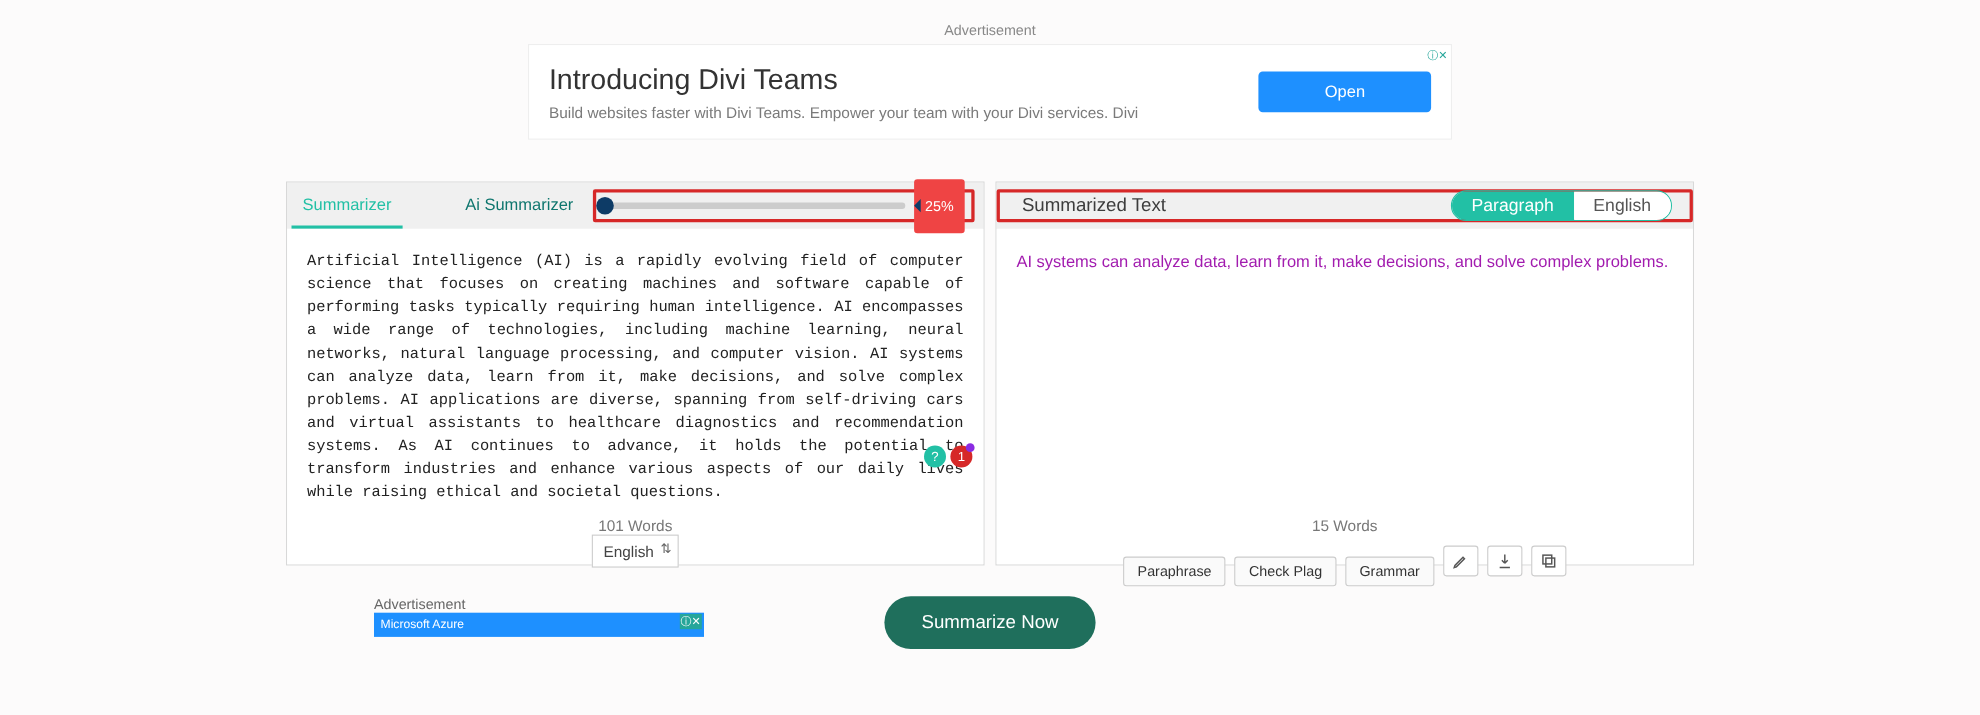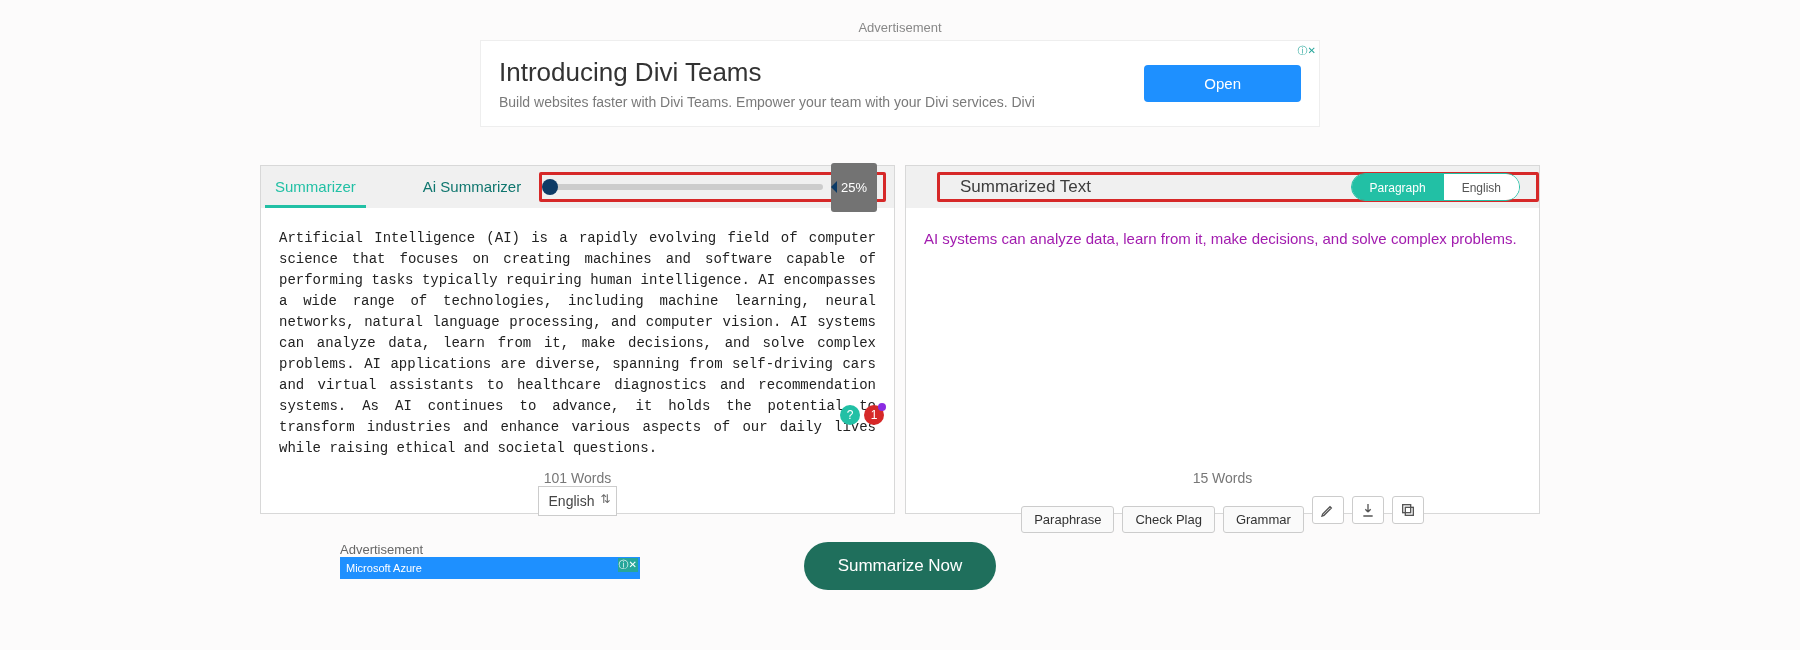--- a/index.html
+++ b/index.html
@@ -19,33 +19,33 @@
   .panel-header { display:flex; align-items:center; height:42px; background:#f0f0f0; }
   .tabs { display:flex; align-items:center; padding-left:4px;gap:47px; }
   .tab { padding:0 10px; font-size:15px; color:#0f766e; height:42px; line-height:42px; cursor:pointer; }
   .tab.active { color:#22c0a5; border-bottom:3px solid #22c0a5; }
 
   .highlight-red { border:3px solid #d62828; border-radius:2px; }
 
   .slider-wrap { flex:1; display:flex; align-items:center; margin:0 8px; padding:4px 6px; height:30px; }
   .slider-track { flex:1; height:6px; background:#ccc; border-radius:3px; position:relative; }
   .slider-thumb { position:absolute; left:2px; top:50%; transform:translate(-50%,-50%); width:16px; height:16px; background:#0d3b66; border-radius:50%; }
-  .slider-badge { background:#737373; color:#fff; font-size:13px; padding:17px 10px; border-radius:3px; position:relative; margin-left:8px; }
+  .slider-badge { background:#ef4444; color:#fff; font-size:13px; padding:17px 10px; border-radius:3px; position:relative; margin-left:8px; }
   .slider-badge:before { content:""; position:absolute; left:-6px; top:50%; transform:translateY(-50%); border:6px solid transparent; border-right-color:#0d3b66; }
 
   .panel-body { flex:1; background:#fff; padding:20px 18px 10px 18px; font-family: "Consolas","Courier New",monospace; font-size:14px; color:#222; line-height:1.5; text-align:justify; }
   .panel-right .panel-body { font-family: "Segoe UI", Arial, sans-serif; font-size:15px; color:#a21caf; text-align:left; }
   .panel-footer { height:44px; display:flex; align-items:center; justify-content:space-between; padding:0 14px; background:#fff; border-top:1px solid transparent;flex-direction:column; }
   .word-count { font-size:14px; color:#777; }
   .lang-select { border:1px solid #ccc; padding:6px 22px 6px 10px; font-size:14px; color:#444; background:#fff; position:relative; }
   .lang-select:after { content:"⇅"; position:absolute; right:6px; top:5px; font-size:12px; color:#666; }
 
   .summarized-title { font-size:17px; color:#3d3d3d; padding-left:14px; }
   .toggle-group { border:1px solid #22c0a5; border-radius:999px; display:flex; overflow:hidden; height:28px; margin-right:10px; }
-  .toggle-btn { padding:0 18px; font-size:12px; line-height:28px; cursor:pointer; color:#555; background:#fff; }
+  .toggle-btn { padding:0 18px; font-size:16px; line-height:28px; cursor:pointer; color:#555; background:#fff; }
   .toggle-btn.on { background:#22c0a5; color:#fff; }
 
   .right-footer-btns { display:flex; gap:8px; align-items:center; }
   .small-btn { border:1px solid #ccc; background:#fafafa; padding:5px 12px; font-size:13px; color:#333; border-radius:3px; cursor:pointer;margin-top:20px; }
   .icon-btn { border:1px solid #ccc; background:#fff; width:32px; height:28px; display:flex; align-items:center; justify-content:center; border-radius:3px; cursor:pointer; }
   .icon-btn svg { width:16px; height:16px; stroke:#555; fill:none; stroke-width:2; }
 
   .floats { position:relative; height:0; }
   .float-icons { position:absolute; right:10px; bottom:44px; display:flex; gap:4px; }
   .float-icons .fi { width:20px; height:20px; border-radius:50%; display:flex; align-items:center; justify-content:center; font-size:12px; color:#fff; }
@@ -55,21 +55,21 @@
 
   .cta-row { width:1280px; margin:28px auto 0 auto; display:flex; align-items:flex-start; }
   .cta-col { flex:1; }
   .ad-label-2 { font-size:13px; color:#666; text-align:left; margin-left:80px; }
   .mini-ad { width:300px; height:22px; background:#1e90ff; margin-left:80px; position:relative; display:flex; align-items:center; padding-left:6px; }
   .mini-ad-txt { color:#fff; font-size:11px; }
   .mini-ad .ad-badge { right:2px; top:1px; color:#fff; background:#26a69a; padding:0 1px; }
 
   .summarize-btn { background:#1f6f5c; color:#fff; border:none; border-radius:999px; padding:14px 34px; font-size:17px; cursor:pointer; }
 
-  .right-highlight { padding:3px 6px; display:flex; align-items:center; flex:1; height:30px;margin-left:31px; }
+  .right-highlight { padding:3px 6px; display:flex; align-items:center; flex:1; height:30px; }
 </style>
 </head>
 <body>
 
 <div class="page">
   <div class="topbar"></div>
   <div class="ad-label">Advertisement</div>
   <div class="ad-box-wrap">
     <div class="ad-box">
       <div>

